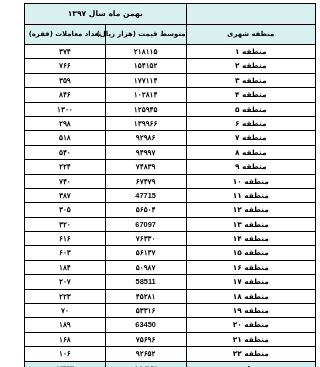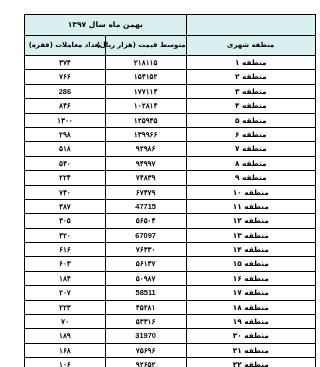--- a/index.html
+++ b/index.html
@@ -10,21 +10,21 @@
   body {
     width: 300px;
     height: 367px;
     font-family: "DejaVu Sans", sans-serif;
     overflow: hidden;
   }
   #table-wrap {
     width: 300px;
     height: 367px;
     box-sizing: border-box;
-    padding: 14px 4px 2px 4px;
+    padding: 3px 4px 2px 4px;
   }
   table.data-table {
     width: 100%;
     height: 100%;
     border-collapse: collapse;
     table-layout: fixed;
     direction: rtl;
   }
   table.data-table td,
   table.data-table th {
@@ -88,21 +88,21 @@
           <td class="col-count num">۳۷۴</td>
         </tr>
         <tr class="data-row">
           <td class="col-district">منطقه ۲</td>
           <td class="col-price num">۱۵۴۱۵۲</td>
           <td class="col-count num">۷۶۶</td>
         </tr>
         <tr class="data-row">
           <td class="col-district">منطقه ۳</td>
           <td class="col-price num">۱۷۷۱۱۴</td>
-          <td class="col-count num">286</td>
+          <td class="col-count num">۳۵۹</td>
         </tr>
         <tr class="data-row">
           <td class="col-district">منطقه ۴</td>
           <td class="col-price num">۱۰۲۸۱۴</td>
           <td class="col-count num">۸۴۶</td>
         </tr>
         <tr class="data-row">
           <td class="col-district">منطقه ۵</td>
           <td class="col-price num">۱۲۵۹۴۵</td>
           <td class="col-count num">۱۳۰۰</td>
@@ -172,21 +172,21 @@
           <td class="col-price num">۴۵۲۸۱</td>
           <td class="col-count num">۲۲۳</td>
         </tr>
         <tr class="data-row">
           <td class="col-district">منطقه ۱۹</td>
           <td class="col-price num">۵۳۳۱۶</td>
           <td class="col-count num">۷۰</td>
         </tr>
         <tr class="data-row">
           <td class="col-district">منطقه ۲۰</td>
-          <td class="col-price num">31970</td>
+          <td class="col-price num">63450</td>
           <td class="col-count num">۱۸۹</td>
         </tr>
         <tr class="data-row">
           <td class="col-district">منطقه ۲۱</td>
           <td class="col-price num">۷۵۶۹۶</td>
           <td class="col-count num">۱۶۸</td>
         </tr>
         <tr class="data-row">
           <td class="col-district">منطقه ۲۲</td>
           <td class="col-price num">۹۲۶۵۲</td>

